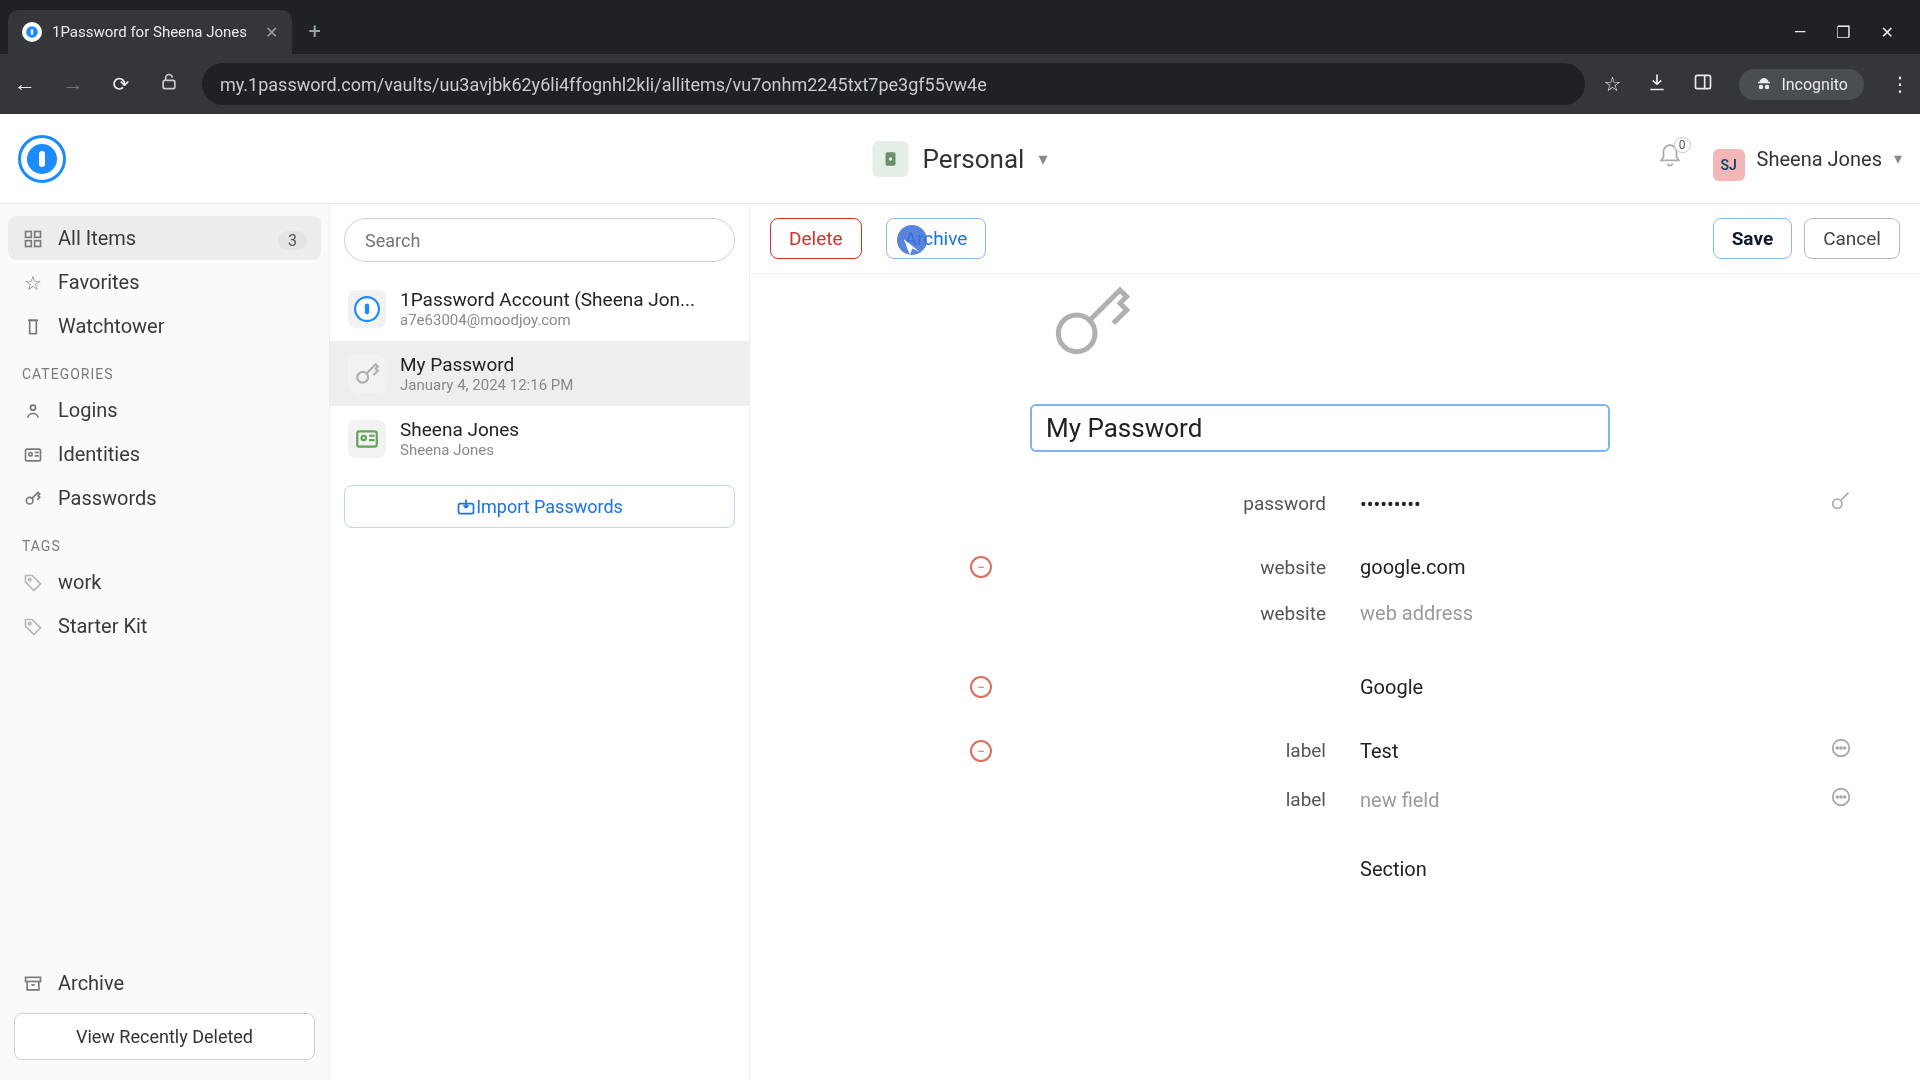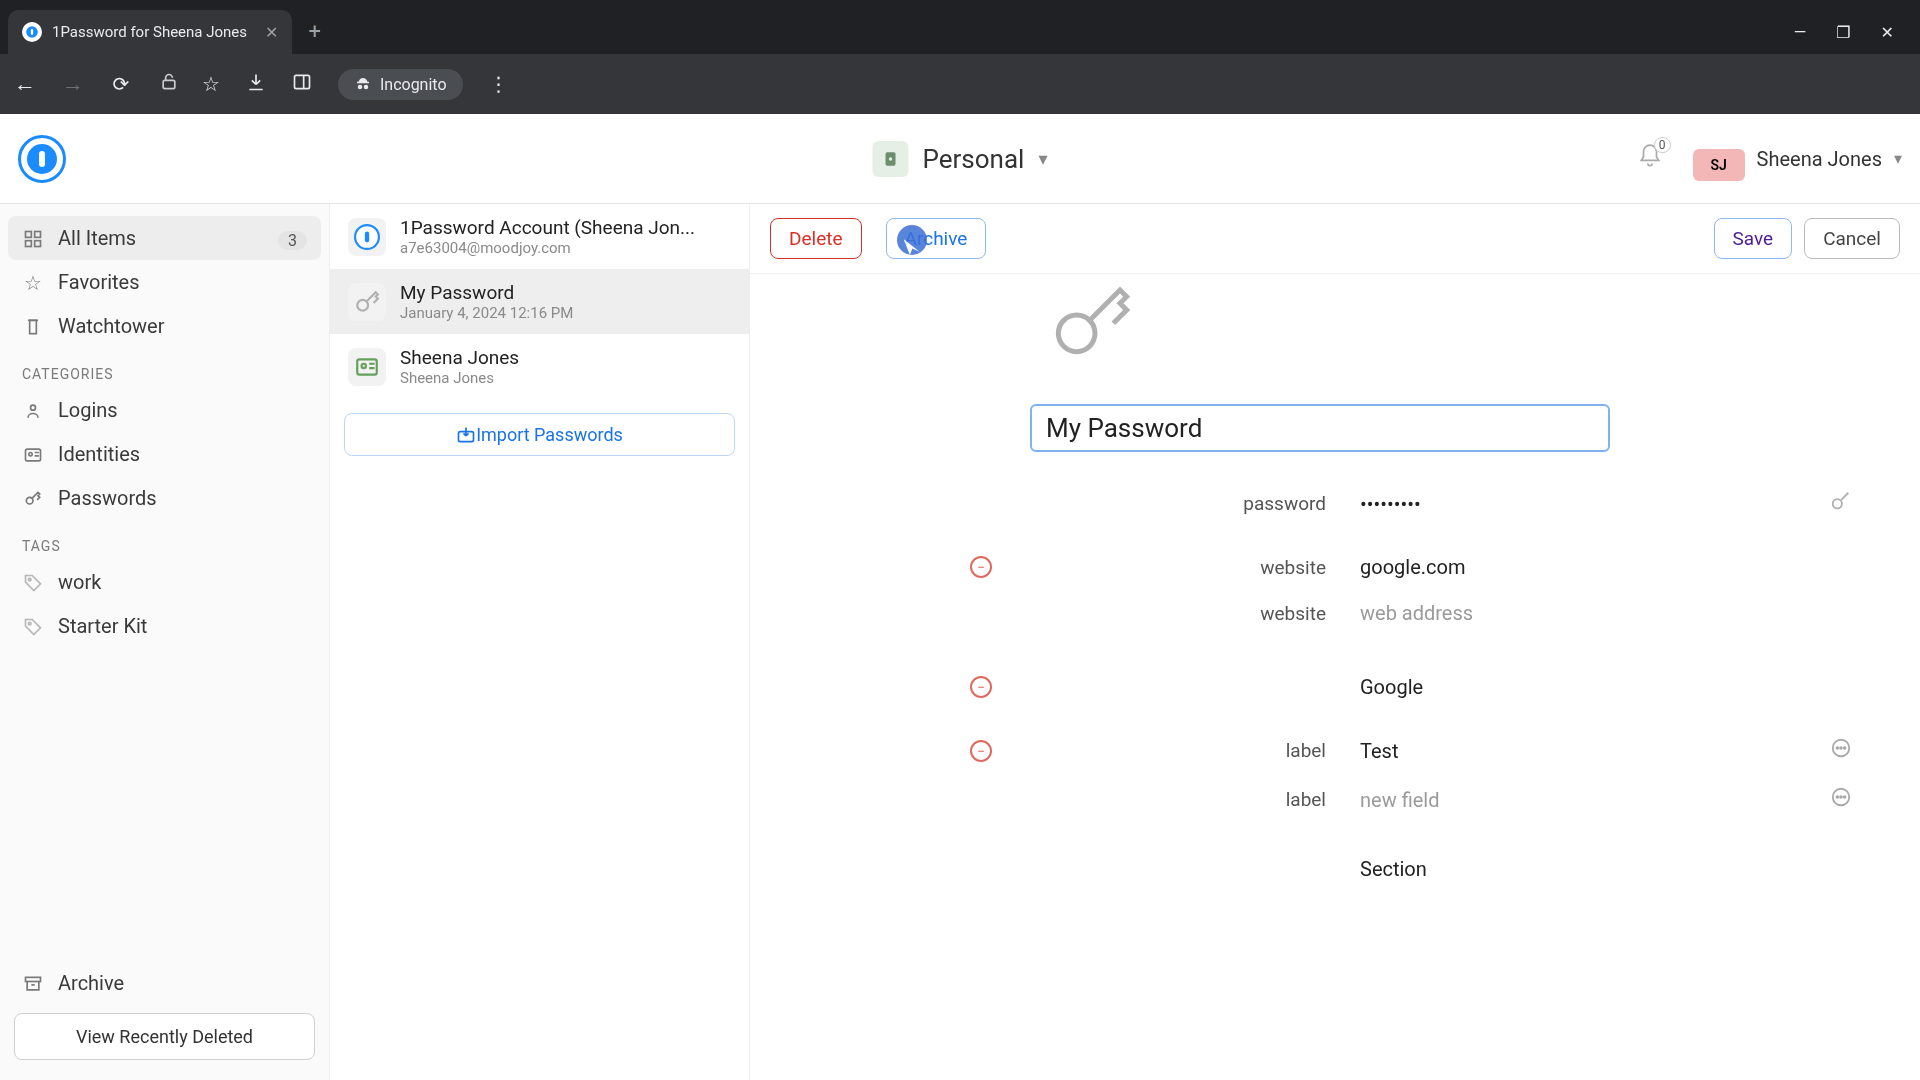--- a/index.html
+++ b/index.html
@@ -28,21 +28,21 @@
 
 .app-header { height: 90px; border-bottom: 1px solid #e6e6e6; display: flex; align-items: center; padding: 0 18px; }
 .logo-ring { width: 48px; height: 48px; border-radius: 50%; border: 3px solid #1a8cff; display: flex; align-items: center; justify-content: center; }
 .logo-ring-inner { width: 30px; height: 30px; border-radius: 50%; background: #1a8cff; display: flex; align-items: center; justify-content: center; color: #fff; font-weight: 700; }
 .vault-selector { position: absolute; left: 50%; transform: translateX(-50%); display: flex; align-items: center; gap: 14px; font-size: 26px; color: #333; cursor: pointer; }
 .vault-badge { width: 36px; height: 36px; border-radius: 6px; background: #e5efe5; display: flex; align-items: center; justify-content: center; font-size: 18px; }
 .header-right { margin-left: auto; display: flex; align-items: center; gap: 30px; }
 .bell-wrap { position: relative; color: #999; font-size: 26px; }
 .bell-badge { position: absolute; top: -6px; right: -8px; font-size: 12px; color: #555; background: #fff; border: 1px solid #ccc; border-radius: 10px; padding: 0 4px; }
 .user-menu { display: flex; align-items: center; gap: 12px; font-size: 20px; color: #333; cursor: pointer; }
-.avatar { width: 52px; height: 32px; border-radius: 6px; background: #f3b7b7; color: #000000; display: flex; align-items: center; justify-content: center; font-size: 14px; font-weight: 600; margin-top: 12px; }
+.avatar { width: 32px; height: 32px; border-radius: 6px; background: #f3b7b7; color: #0c4a6e; display: flex; align-items: center; justify-content: center; font-size: 14px; font-weight: 600; margin-top: 12px; }
 
 
 .app-body { display: flex; height: calc(100% - 54px - 60px - 90px); }
 
 
 .sidebar { width: 330px; background: #fafafa; border-right: 1px solid #eee; display: flex; flex-direction: column; padding: 12px 8px; }
 .side-item { display: flex; align-items: flex-end; gap: 14px; padding: 10px 14px; border-radius: 8px; font-size: 20px; color: #3a3a3a; cursor: pointer; }
 .side-item.active { background: #ededed; }
 .side-item .count { margin-left: auto; background: #e4e4e4; border-radius: 12px; padding: 0 10px; font-size: 16px; color: #555; }
 .side-section-label { font-size: 14px; letter-spacing: 1px; color: #7a7a7a; padding: 18px 14px 6px; }
@@ -60,21 +60,21 @@
 .entry-txt .t { font-size: 19px; color: #222; }
 .entry-txt .s { font-size: 15px; color: #8a8a8a; }
 .import-btn { margin: 14px; padding: 10px; border: 1px solid #bcd7f5; border-radius: 8px; color: #1a73e8; display: flex; align-items: center; justify-content: center; font-size: 18px; cursor: pointer; }
 
 
 .detail { flex: 1; display: flex; flex-direction: column; }
 .detail-toolbar { display: flex; align-items: center; padding: 14px 20px; gap: 24px; border-bottom: 1px solid #f0f0f0; position: relative; }
 .tbtn { padding: 8px 18px; border-radius: 8px; border: 1px solid; font-size: 19px; cursor: pointer; background: #fff; }
 .tbtn.delete { color: #d93025; border-color: #d93025; }
 .tbtn.archive { color: #1a73e8; border-color: #8eb9ef; position: relative; }
-.tbtn.save { color: #4c1d95; border-color: #8eb9ef; }
+.tbtn.save { color: #0f172a; border-color: #8eb9ef; font-weight: bold; }
 .tbtn.cancel { color: #444; border-color: #bbb; }
 .toolbar-right { margin-left: auto; display: flex; gap: 12px; }
 .click-dot { position: absolute; width: 30px; height: 30px; border-radius: 50%; background: #3b6fd6; opacity: .85; left: 10px; top: 6px; pointer-events: none; }
 .click-dot::after { content: ""; position: absolute; width: 16px; height: 16px; left: 7px; top: 14px; background: #fff; clip-path: polygon(0 0, 40% 100%, 55% 60%, 100% 80%, 0 0); }
 
 .detail-body { flex: 1; overflow-y: auto; padding: 20px 40px 40px 280px; position: relative; }
 .big-key-icon { position: absolute; left: 300px; top: 6px; }
 .big-key-icon svg { width: 80px; height: 80px; }
 
 .title-input { width: 580px; margin-top: 110px; height: 48px; border: 2px solid #7fb3ef; border-radius: 6px; padding: 0 14px; font-size: 26px; color: #222; outline: none; }
@@ -115,20 +115,23 @@
   <div class="addr-bar">
     <span class="nav-btn">←</span>
     <span class="nav-btn dim">→</span>
     <span class="reload-btn">⟳</span>
     <span class="site-chip">
       <svg width="20" height="20" viewBox="0 0 24 24" fill="none" stroke="#c9cccf" stroke-width="2">
           <rect x="5" y="10" width="14" height="10" rx="2"></rect>
           <path d="M8 10V7a4 4 0 0 1 8 0"></path>
         </svg>
     </span>
+    <div class="url-box">
+      <span>my.1password.com/vaults/uu3avjbk62y6li4ffognhl2kli/allitems/vu7onhm2245txt7pe3gf55vw4e</span>
+    </div>
     <div class="addr-icons">
       <span>☆</span>
       <span>
         <svg width="20" height="20" viewBox="0 0 24 24" fill="none" stroke="#e8eaed" stroke-width="2">
             <path d="M12 3v12m0 0l-5-5m5 5l5-5M4 21h16"></path>
           </svg>
       </span>
       <span>
         <svg width="20" height="20" viewBox="0 0 24 24" fill="none" stroke="#e8eaed" stroke-width="2">
             <rect x="3" y="4" width="18" height="16" rx="2"></rect>
@@ -267,20 +270,23 @@
             <rect x="3" y="4" width="18" height="5"></rect>
             <path d="M5 9v10h14V9M10 13h4"></path>
           </svg>
       </span>
       <span>Archive</span>
     </div>
     <div class="sidebar-btn">View Recently Deleted</div>
   </div>
 
   <div class="item-list">
+    <div class="search-wrap">
+      <input class="search-input" placeholder="Search" style="">
+    </div>
     <div class="list-entry">
       <span class="entry-ico">
         <svg width="26" height="26" viewBox="0 0 24 24">
             <circle cx="12" cy="12" r="11" fill="#fff" stroke="#1a8cff" stroke-width="2"></circle>
             <rect x="10" y="7" width="4" height="10" rx="2" fill="#1a8cff"></rect>
           </svg>
       </span>
       <div class="entry-txt">
         <div class="t">1Password Account (Sheena Jon...</div>
         <div class="s">a7e63004@moodjoy.com</div>

